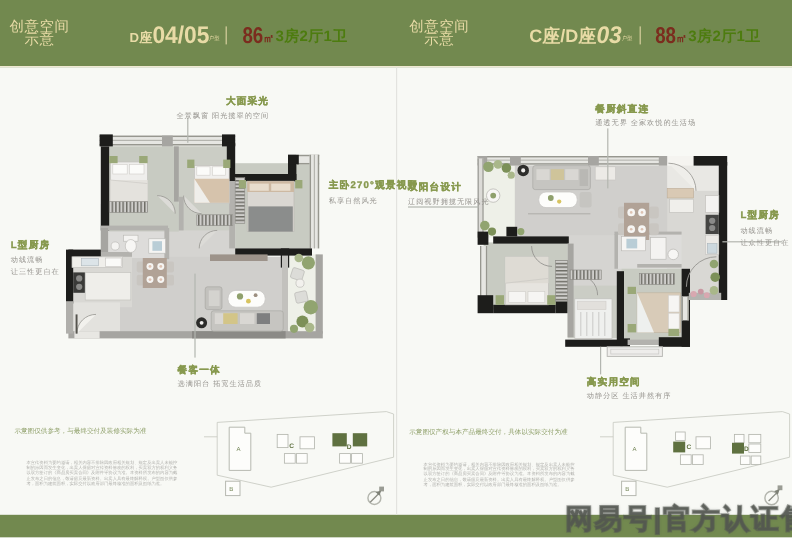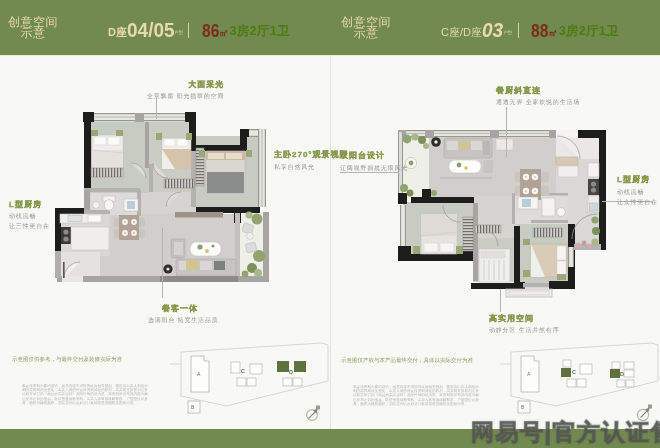--- a/index.html
+++ b/index.html
@@ -24,21 +24,21 @@
 
 <div class="abs cream" style="left:333px;top:17px;width:66px;text-align:center;font-size:12px;line-height:11px;letter-spacing:0.5px;">创意空间<br>示意</div>
 
 <div class="abs" style="left:108px;top:18.5px;height:28px;white-space:nowrap;">
   <span class="cream" style="font-size:11px;font-weight:bold;vertical-align:1px;">D座</span><span class="cream" style="display:inline-block;transform:scaleX(0.95);transform-origin:0 50%;font-size:20px;font-weight:bold;margin-right:-3px;">04/05</span><span class="cream" style="display:inline-block;font-size:4.5px;line-height:4.5px;width:5px;vertical-align:3px;">户型</span>
   <span style="display:inline-block;width:1px;height:15px;background:#d8cf9e;vertical-align:-1px;margin:0 6px 0 5px;"></span>
   <span class="maroon" style="display:inline-block;transform:scaleX(0.82);transform-origin:0 50%;font-size:19px;font-weight:bold;margin:0 -4px 0 2px;">86</span><span class="maroon" style="font-size:9.5px;font-weight:bold;vertical-align:1px;">㎡</span><span class="dgreen" style="font-size:12.5px;font-weight:bold;vertical-align:2px;margin-left:1px;letter-spacing:0.3px;">3房2厅1卫</span>
 </div>
 
 <div class="abs" style="left:441px;top:18.5px;height:28px;white-space:nowrap;">
-  <span class="cream" style="font-size:11px;font-weight:normal;vertical-align:1px;">C座/D座</span><span class="cream" style="display:inline-block;transform:scaleX(0.95);transform-origin:0 50%;font-size:20px;font-weight:bold;margin-right:-1px;font-style:italic;">03</span><span class="cream" style="display:inline-block;font-size:4.5px;line-height:4.5px;width:5px;vertical-align:3px;">户型</span>
+  <span class="cream" style="font-size:15px;font-weight:bold;vertical-align:1px;">C座/D座</span><span class="cream" style="display:inline-block;transform:scaleX(0.95);transform-origin:0 50%;font-size:20px;font-weight:bold;margin-right:-1px;font-style:italic;">03</span><span class="cream" style="display:inline-block;font-size:4.5px;line-height:4.5px;width:5px;vertical-align:3px;">户型</span>
   <span style="display:inline-block;width:1px;height:15px;background:#d8cf9e;vertical-align:-1px;margin:0 6px 0 5px;"></span>
   <span class="maroon" style="display:inline-block;transform:scaleX(0.82);transform-origin:0 50%;font-size:19px;font-weight:bold;margin:0 -4px 0 2px;">88</span><span class="maroon" style="font-size:9.5px;font-weight:bold;vertical-align:1px;">㎡</span><span class="dgreen" style="font-size:12.5px;font-weight:bold;vertical-align:2px;margin-left:1px;letter-spacing:0.3px;">3房2厅1卫</span>
 </div>
 
 <svg class="abs" style="left:0;top:0;" width="660" height="448" viewBox="0 0 660 448">
 <defs>
 <pattern id="hatchV" width="3" height="8" patternUnits="userSpaceOnUse">
   <rect width="3" height="8" fill="#cfcecb"></rect>
           <rect x="0" width="1.2" height="8" fill="#6e6d66"></rect>
 </pattern>
@@ -601,21 +601,21 @@
   <div class="gray" style="font-size:6px;margin-top:3px;">私享自然风光</div>
 </div>
 
 <div class="abs" style="left:9px;top:199px;">
   <div class="olive" style="font-size:8px;">L型厨房</div>
   <div class="gray" style="font-size:6px;margin-top:2px;">动线流畅</div>
   <div class="gray" style="font-size:6px;margin-top:1px;">让三性更自在</div>
 </div>
 
 <div class="abs" style="left:148px;top:303px;">
-  <div class="olive" style="font-size:8px;margin-left:14px;">餐客一体</div>
+  <div class="olive" style="font-size:8px;">餐客一体</div>
   <div class="gray" style="font-size:6px;margin-top:2px;">选满阳台 拓宽生活品质</div>
 </div>
 
 <div class="abs" style="left:496px;top:85px;">
   <div class="olive" style="font-size:8px;">餐厨斜直连</div>
   <div class="gray" style="font-size:6px;margin-top:2px;">通透无界 全家欢悦的生活场</div>
 </div>
 
 <div class="abs" style="left:340px;top:150px;">
   <div class="olive" style="font-size:8px;">双阳台设计</div>

